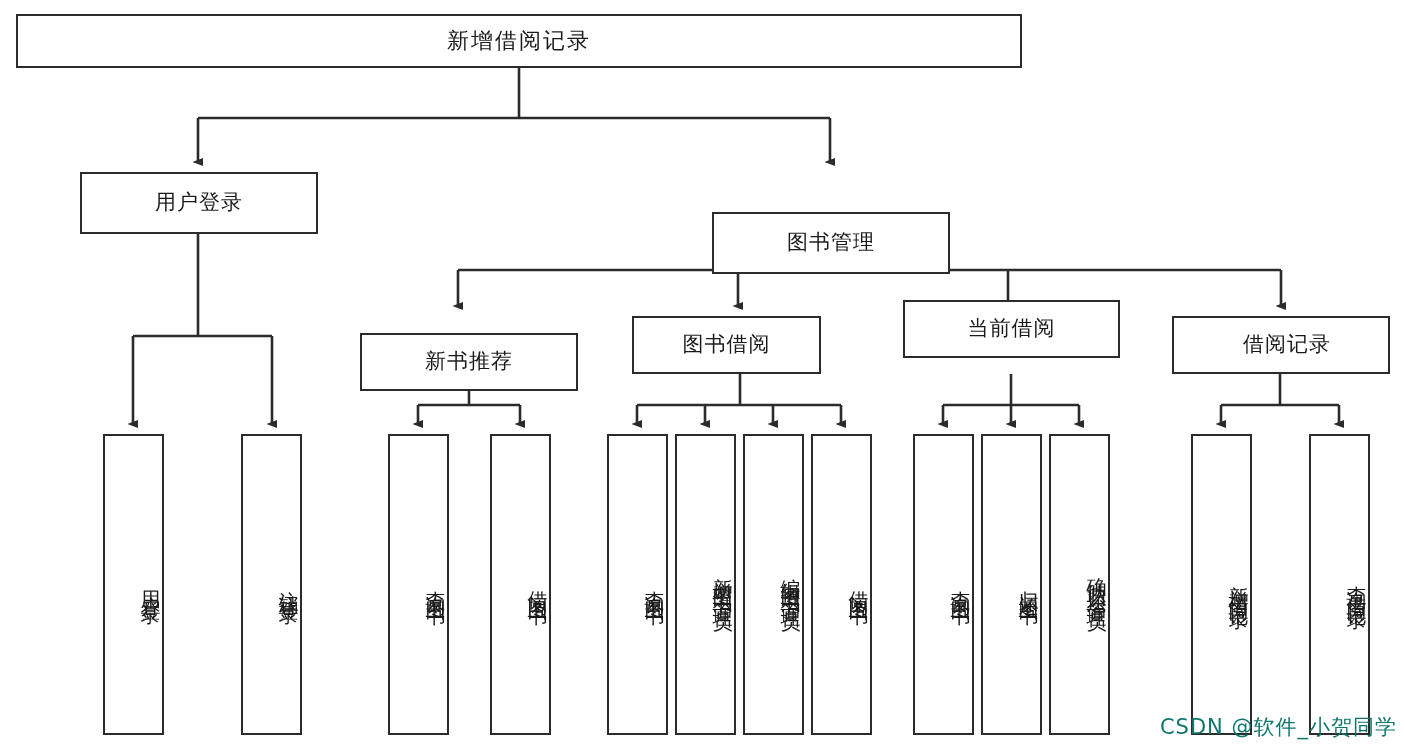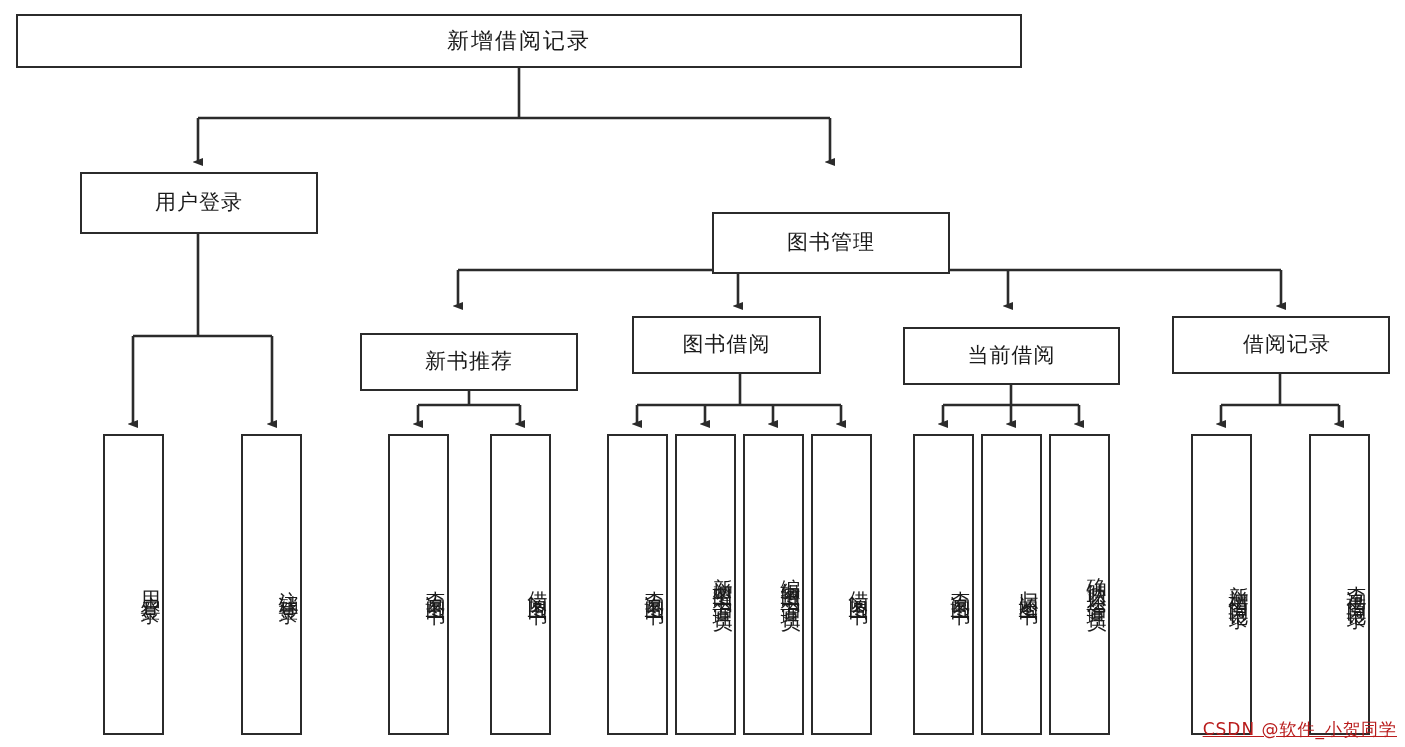--- a/index.html
+++ b/index.html
@@ -53,26 +53,25 @@
   }
   .node.v span{
     display:block;
     writing-mode:vertical-rl;
     text-orientation:upright;
   }
   .watermark{
     position:absolute;
     right:8px;
     bottom:6px;
-    font-size:17px;
-    color:#b91c1c;
+    font-size:21px;
+    color:#0f766e;
     letter-spacing:1px;
     user-select:none;
     white-space:nowrap;
-    text-decoration:underline;
   }
 </style>
 </head>
 <body>
 
 <div id="canvas">
 
   <svg id="edges" viewBox="0 0 1405 747">
     <defs>
       <marker id="arrow" markerWidth="10" markerHeight="10" refX="4" refY="5" orient="auto" markerUnits="userSpaceOnUse">
@@ -133,21 +132,21 @@
   <div class="node h" style="left:712px;top:172px;width:238px;height:62px;margin-top:40px;">
     <span>图书管理</span>
   </div>
 
   <div class="node h" style="left:360px;top:333px;width:218px;height:58px;">
     <span>新书推荐</span>
   </div>
   <div class="node h" style="left:632px;top:316px;width:189px;height:58px;">
     <span>图书借阅</span>
   </div>
-  <div class="node h" style="left:903px;top:327px;width:217px;height:58px;">
+  <div class="node h" style="left:903px;top:300px;width:217px;height:58px;">
     <span>当前借阅</span>
   </div>
   <div class="node h" style="left:1172px;top:316px;width:218px;height:58px;padding-left:12px;">
     <span>借阅记录</span>
   </div>
 
   <div class="node v" style="left:103px;top:434px;width:61px;height:301px;">
     <span>用户登录</span>
   </div>
   <div class="node v" style="left:241px;top:434px;width:61px;height:301px;">

